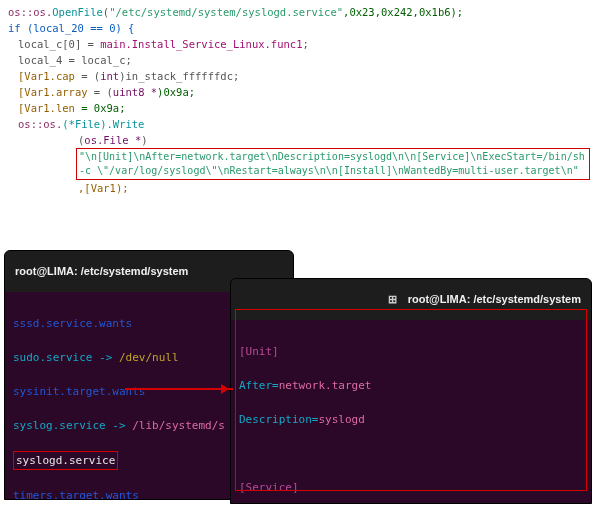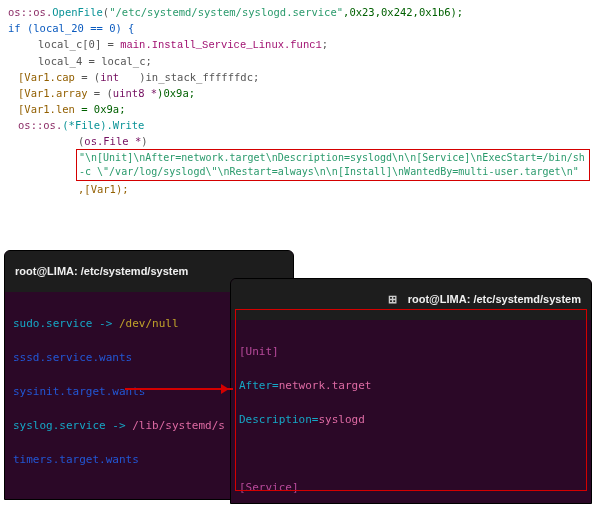--- a/index.html
+++ b/index.html
@@ -23,24 +23,24 @@
   .code-panel .line { white-space: pre; }
   .ind1 { padding-left: 10px; }
   .ind3 { padding-left: 60px; }
   .ind4 { padding-left: 70px; }
   
   .c-ns   { color: #8b2c66; }       
   .c-kw   { color: #0a5abf; }       
   .c-type { color: #740f60; }       
   .c-num  { color: #006000; }
   .c-var  { color: #925f00; text-align: right; }       
-  .c-id   { color: #a01070; font-family: Liberation Mono, monospace; }
+  .c-id   { color: #a01070; }
   .c-teal { color: #0a9397; }
   .c-str  { color: #2a9a6c; }       
-  .c-text { color: #555; margin-left: 20px; }
+  .c-text { color: #555; }
   .c-pun  { color: #555; }
 
   .red-outline {
     border: 1px solid #d40000;
     display: block;
     padding: 1px 2px;
     margin-left: 68px;
     margin-right: 2px;
     line-height: 14px;
     font-size: 10px;
@@ -164,24 +164,25 @@
   <div class="line ind4"><span class="c-var">,[Var1);</span></div>
 </div>
 
 <div class="term-area">
 
   <div class="term term-left">
     <div class="titlebar">
       <span>root@LIMA: /etc/systemd/system</span>
     </div>
     <div class="term-body">
+<div><span class="t-blue">sssd.service.wants</span></div>
 <div><span class="t-cyan">sudo.service</span><span class="t-arrow"> -&gt; </span><span class="t-yellow">/dev/null</span></div>
-<div><span class="t-blue">sssd.service.wants</span></div>
 <div><span class="t-blue">sysinit.target.wants</span></div>
 <div><span class="t-cyan">syslog.service</span><span class="t-arrow"> -&gt; </span><span class="t-magenta">/lib/systemd/s</span></div>
+<div><span class="hl-file"><span class="t-white">syslogd.service</span></span></div>
 <div><span class="t-blue">timers.target.wants</span></div>
 
     </div>
   </div>
 
   <div class="arrow"></div>
 
   <div class="term term-right">
     <div class="titlebar right">
       <span class="tb-icon">⊞</span>

